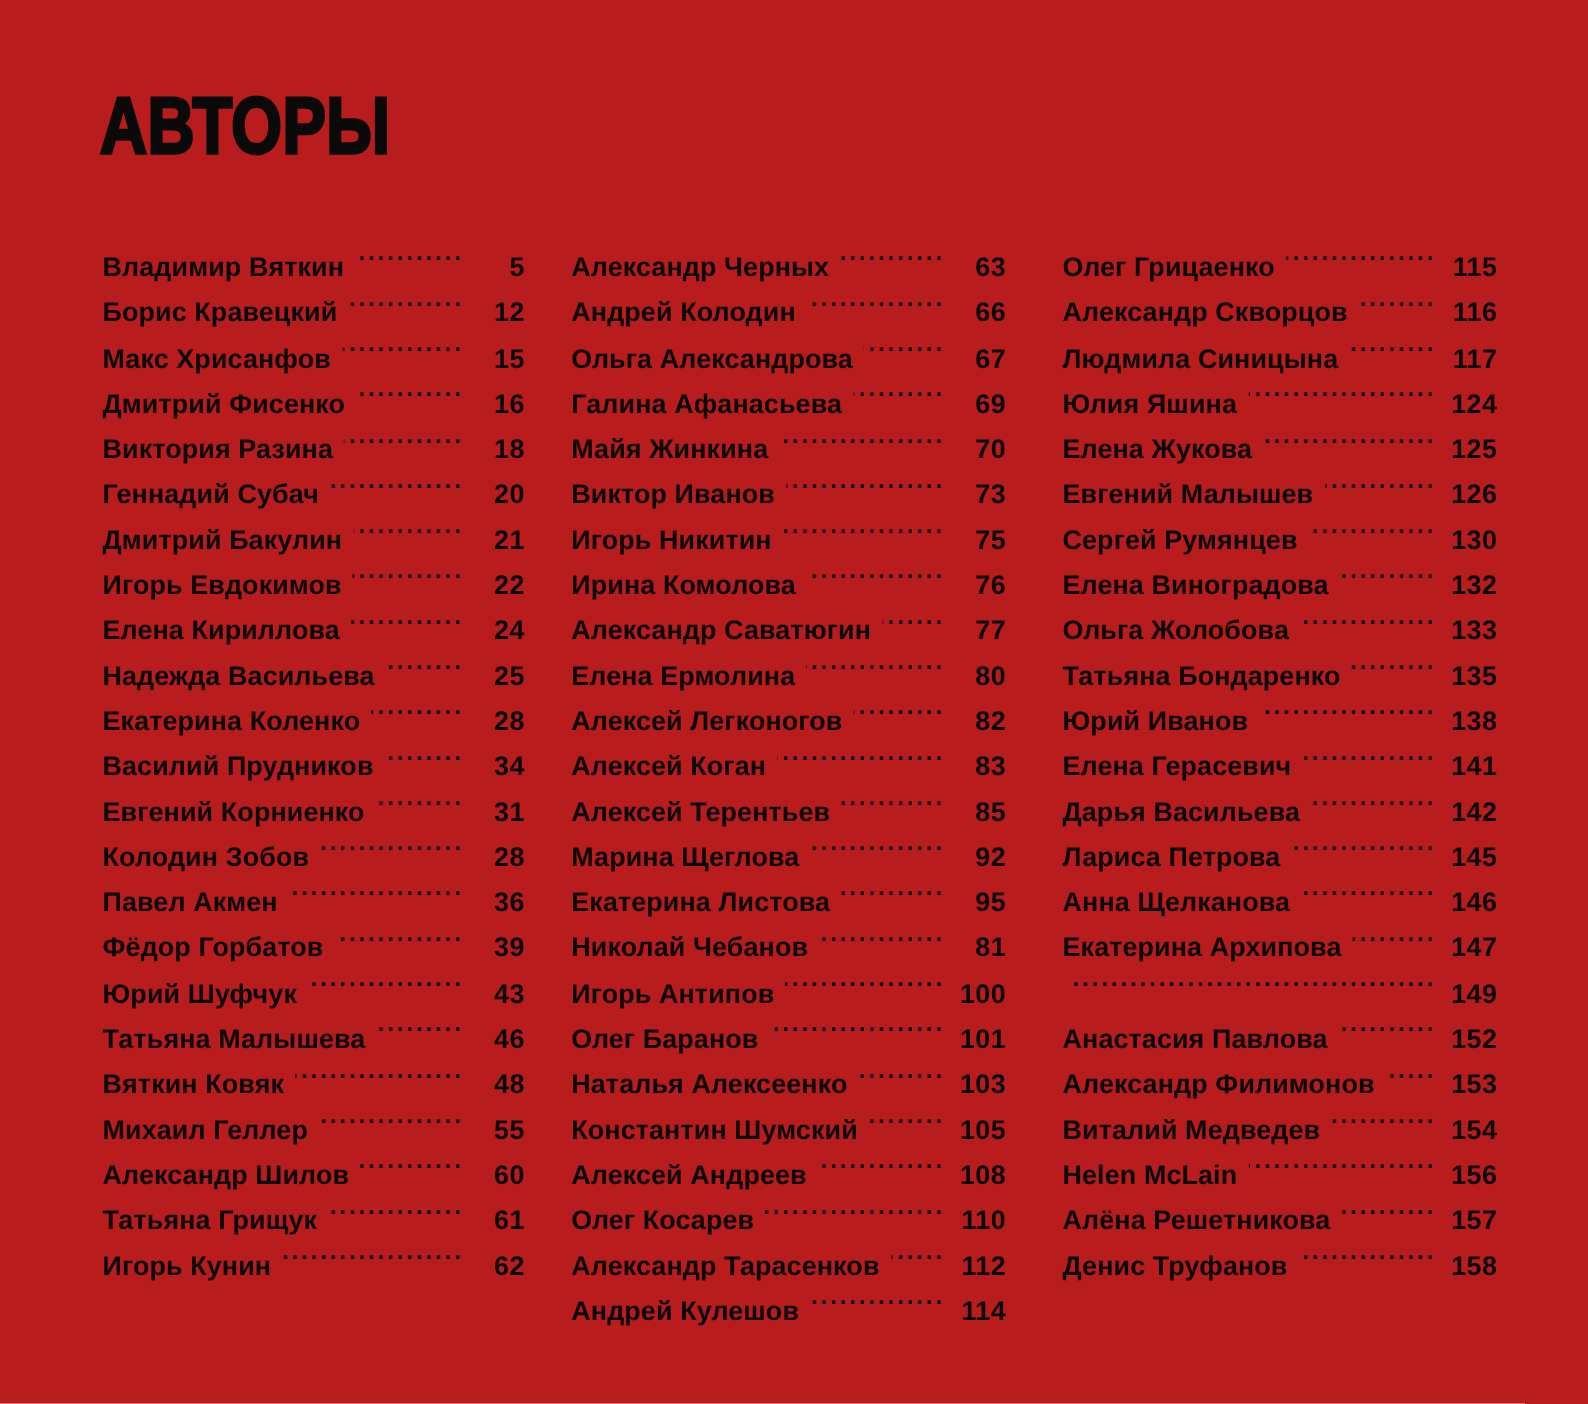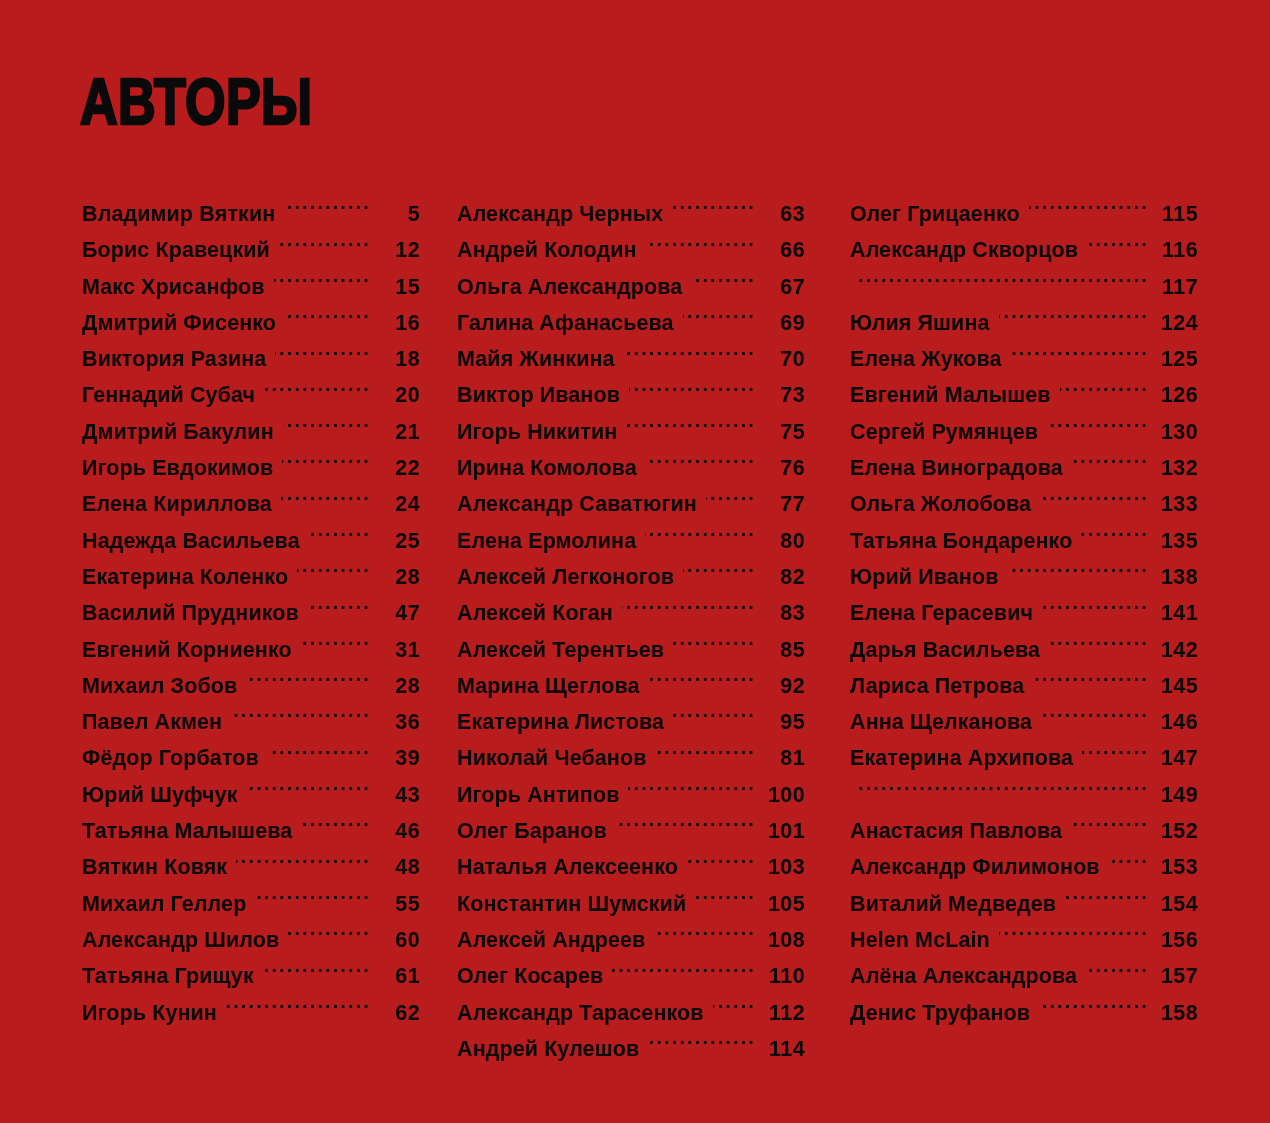--- a/index.html
+++ b/index.html
@@ -159,29 +159,29 @@
           <span class="entry-page">25</span>
         </div>
         <div class="entry">
           <span class="entry-name">Екатерина Коленко</span>
           <span class="entry-leader"></span>
           <span class="entry-page">28</span>
         </div>
         <div class="entry">
           <span class="entry-name">Василий Прудников</span>
           <span class="entry-leader"></span>
-          <span class="entry-page">47</span>
+          <span class="entry-page">34</span>
         </div>
         <div class="entry">
           <span class="entry-name">Евгений Корниенко</span>
           <span class="entry-leader"></span>
           <span class="entry-page">31</span>
         </div>
         <div class="entry">
-          <span class="entry-name">Михаил Зобов</span>
+          <span class="entry-name">Колодин Зобов</span>
           <span class="entry-leader"></span>
           <span class="entry-page">28</span>
         </div>
         <div class="entry">
           <span class="entry-name">Павел Акмен</span>
           <span class="entry-leader"></span>
           <span class="entry-page">36</span>
         </div>
         <div class="entry">
           <span class="entry-name">Фёдор Горбатов</span>
@@ -351,20 +351,21 @@
           <span class="entry-name">Олег Грицаенко</span>
           <span class="entry-leader"></span>
           <span class="entry-page">115</span>
         </div>
         <div class="entry">
           <span class="entry-name">Александр Скворцов</span>
           <span class="entry-leader"></span>
           <span class="entry-page">116</span>
         </div>
         <div class="entry">
+          <span class="entry-name">Людмила Синицына</span>
           <span class="entry-leader"></span>
           <span class="entry-page">117</span>
         </div>
         <div class="entry">
           <span class="entry-name">Юлия Яшина</span>
           <span class="entry-leader"></span>
           <span class="entry-page">124</span>
         </div>
         <div class="entry">
           <span class="entry-name">Елена Жукова</span>
@@ -444,21 +445,21 @@
           <span class="entry-name">Виталий Медведев</span>
           <span class="entry-leader"></span>
           <span class="entry-page">154</span>
         </div>
         <div class="entry">
           <span class="entry-name">Helen McLain</span>
           <span class="entry-leader"></span>
           <span class="entry-page">156</span>
         </div>
         <div class="entry">
-          <span class="entry-name">Алёна Александрова</span>
+          <span class="entry-name">Алёна Решетникова</span>
           <span class="entry-leader"></span>
           <span class="entry-page">157</span>
         </div>
         <div class="entry">
           <span class="entry-name">Денис Труфанов</span>
           <span class="entry-leader"></span>
           <span class="entry-page">158</span>
         </div>
       </div>
     </div>

